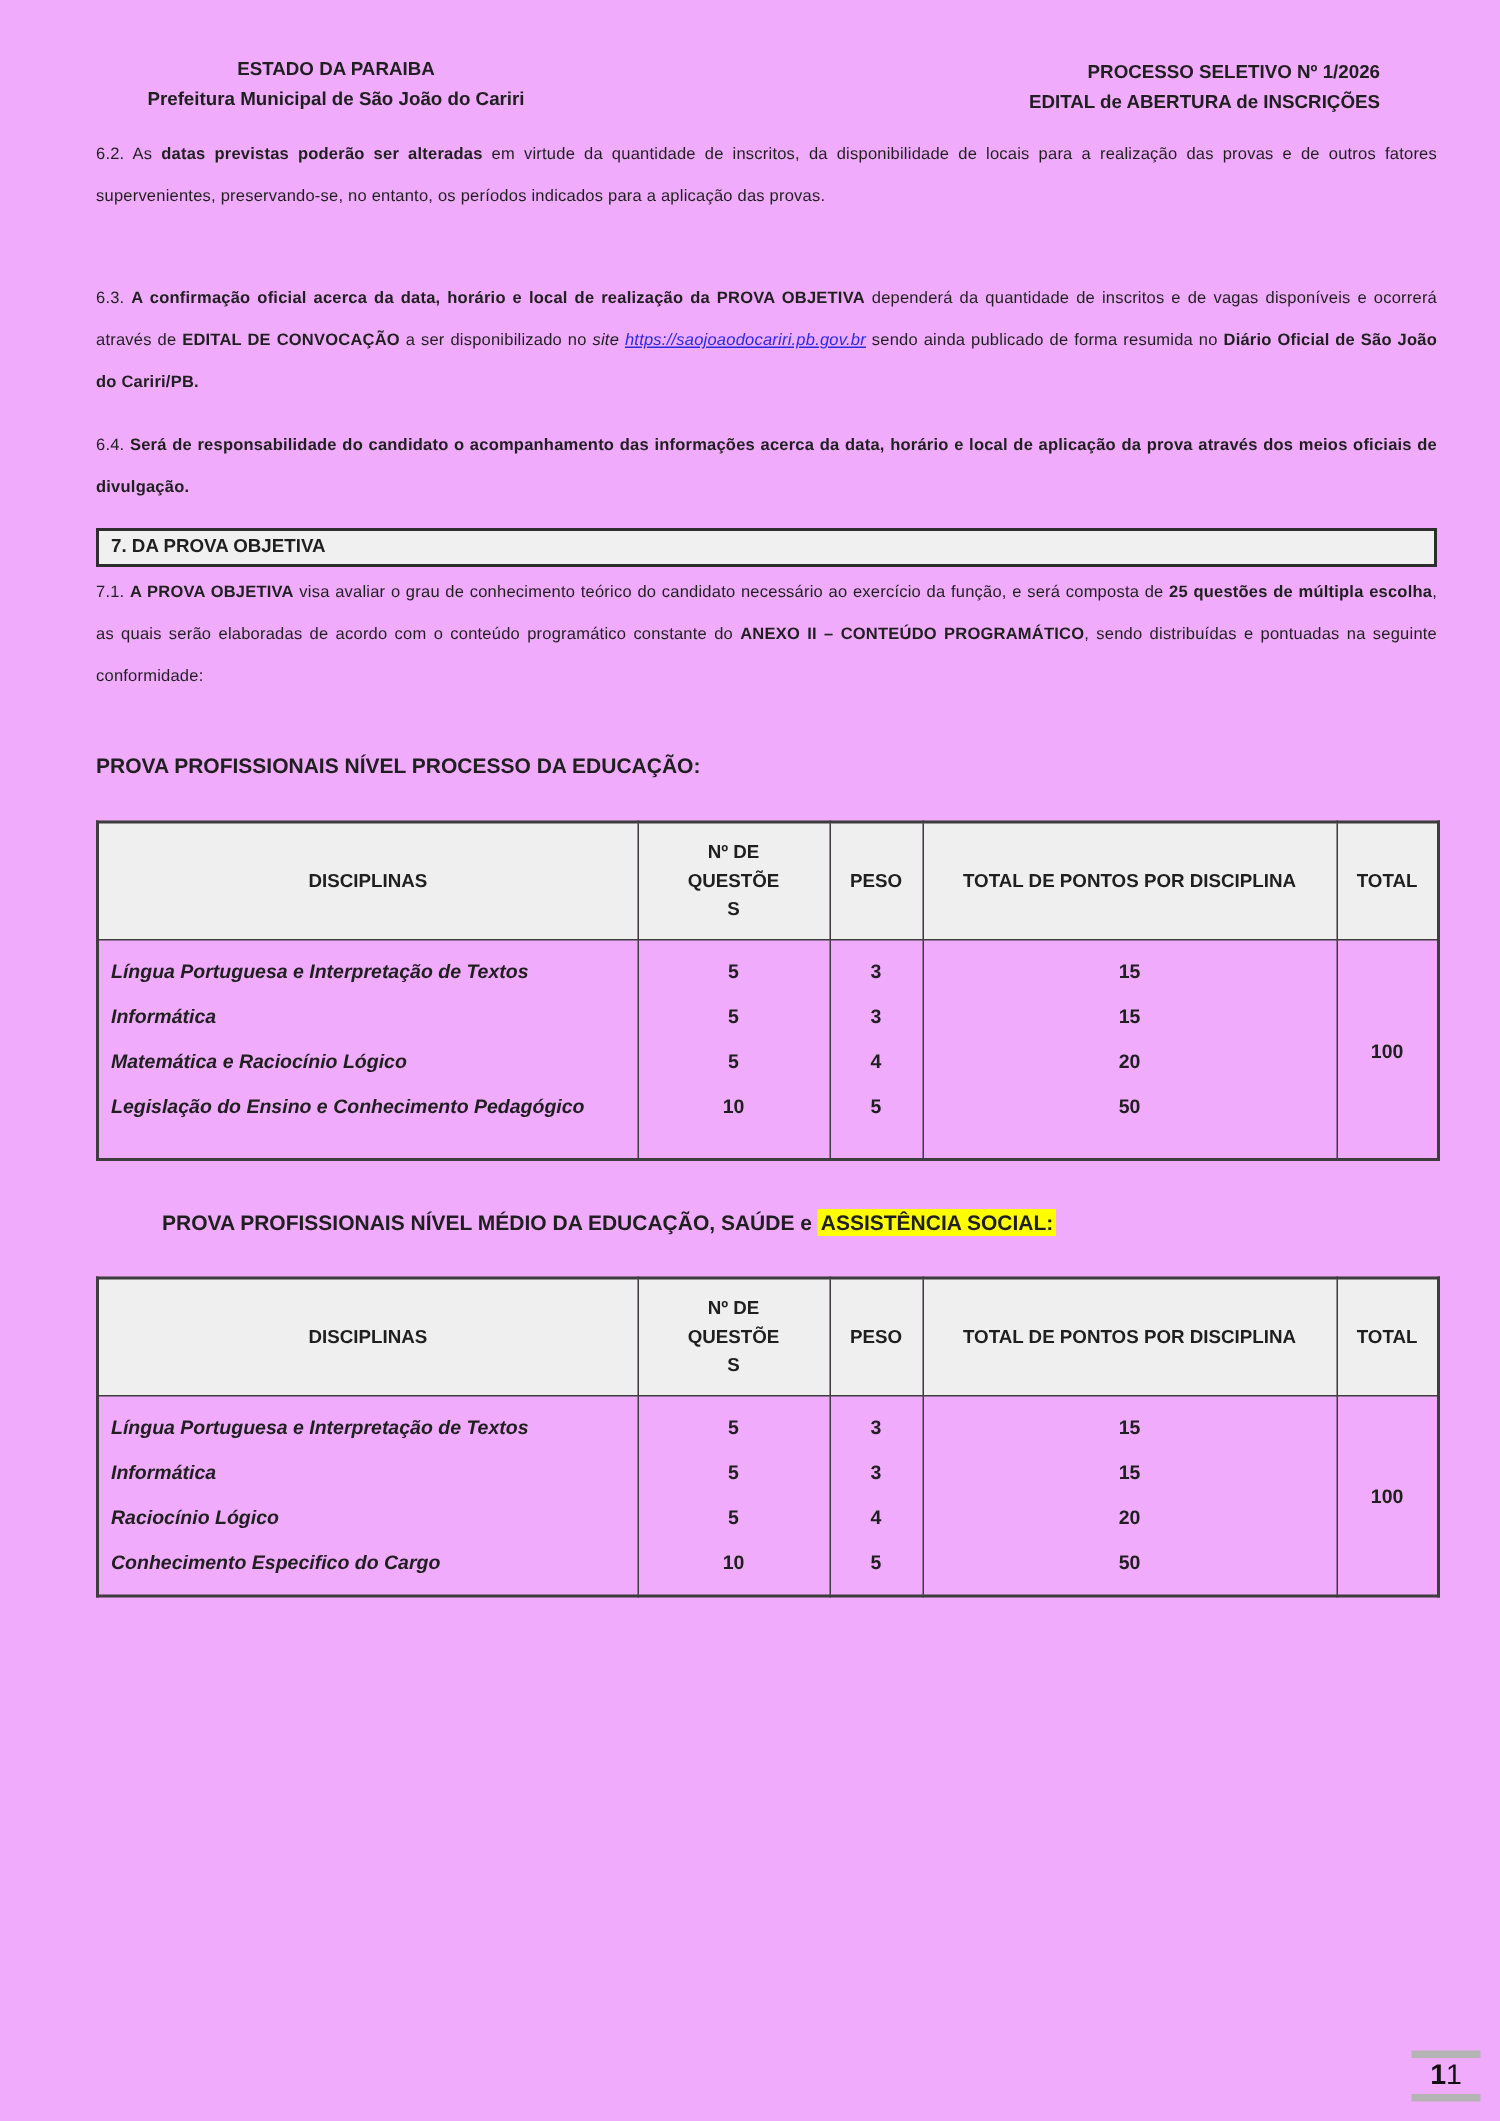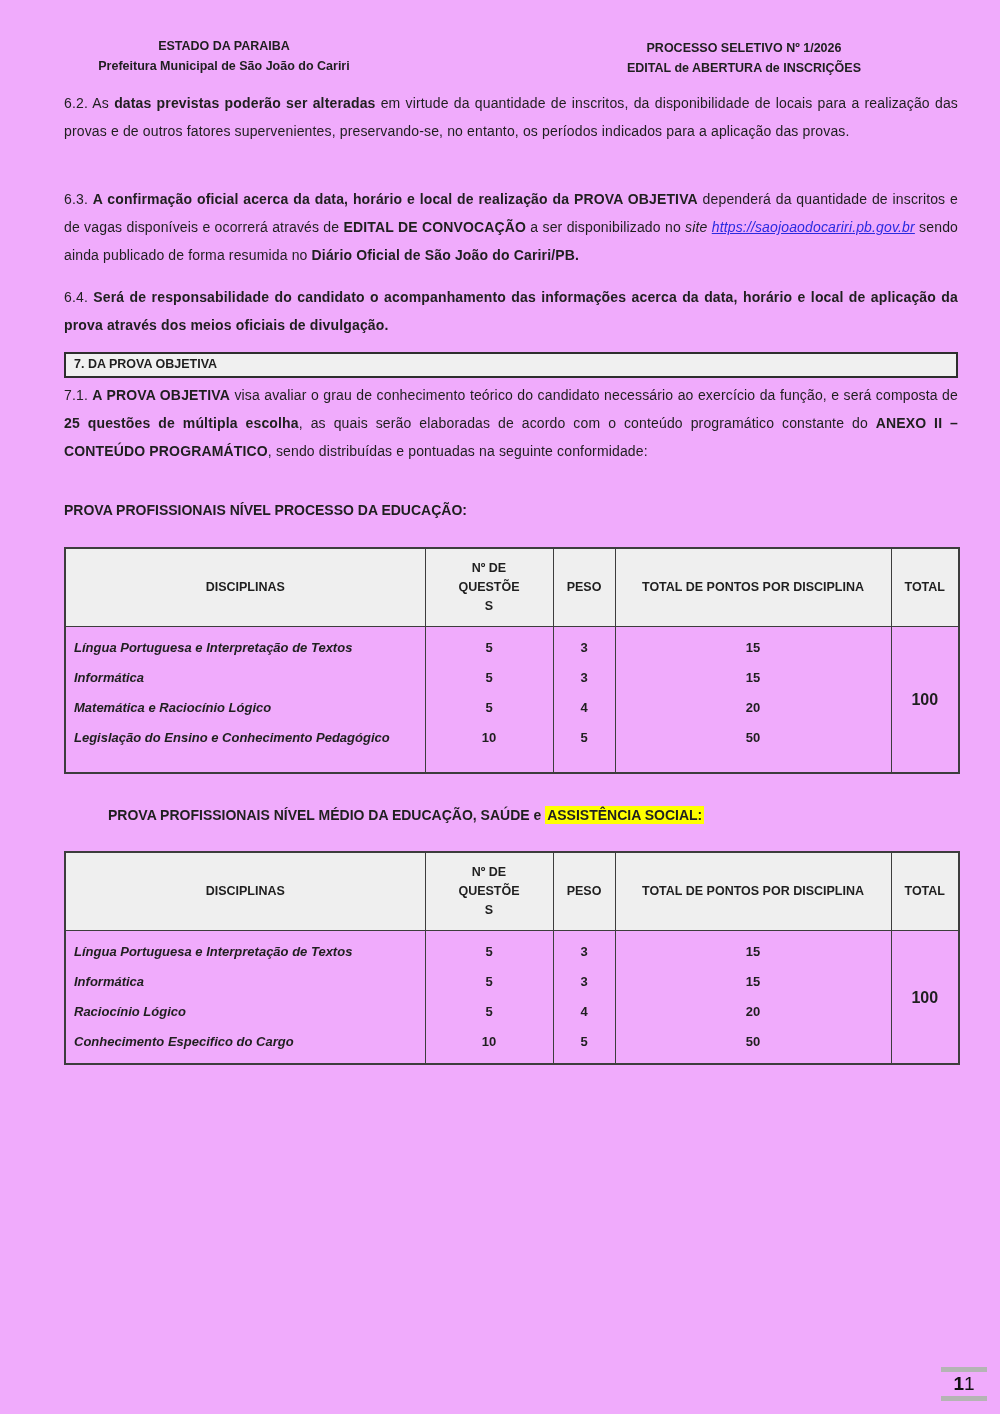--- a/index.html
+++ b/index.html
@@ -7,26 +7,26 @@
     position:relative;
     width:1000px;height:1414px;
     background:#f0abfc;
     font-family:"Liberation Sans",sans-serif;
     color:#1f1f1f;
     overflow:hidden;
   }
   
   .doc-header{position:absolute;top:36px;left:64px;width:894px;height:48px;}
   .hdr-left{position:absolute;left:0;top:0;width:320px;text-align:center;}
-  .hdr-right{position:absolute;left:530px;top:2px;width:300px;text-align:center;}
+  .hdr-right{position:absolute;left:556px;top:2px;width:300px;text-align:right;}
   .hdr-line{font-weight:700;font-size:12.5px;line-height:20px;white-space:nowrap;}
   
   .para{
     position:absolute;left:64px;width:894px;margin:0;
-    font-size:14px;line-height:28px;letter-spacing:0.15px;
+    font-size:11px;line-height:28px;letter-spacing:0.15px;
     text-align:justify;
   }
   #p62{top:89px;}
   #p63{top:185px;}
   #p64{top:283px;}
   #p71{top:381px;}
   .b{font-weight:700;}
   .i{font-style:italic;margin-top:41px;}
   .link{color:#2a2ae0;text-decoration:underline;font-style:italic;}
   
@@ -63,21 +63,21 @@
     box-sizing:border-box;
   }
   .score-table th.wrapcol{white-space:pre-line;}
   .score-table td{
     border:1.5px solid #3d3d3d;vertical-align:top;
     font-weight:700;font-size:13px;box-sizing:border-box;
     padding:10px 6px 8px 6px;
   }
   .score-table td.disc{padding-left:8px;padding-right:8px;font-style:italic;}
   .score-table td.num{text-align:center;}
-  .score-table td.total-cell{vertical-align:middle;text-align:center;font-size:16px;}
+  .score-table td.total-cell{vertical-align:middle;text-align:center;font-size:13px;}
   .t1 td{height:147px;}
   .t2 td{height:134px;}
   .tline{line-height:22px;min-height:22px;margin-bottom:8px;}
   .tline:last-child{margin-bottom:0;}
   
   .page-num{position:absolute;top:1367px;right:13px;width:46px;text-align:center;}
   .pn-bar{height:5px;background:#b4b4b4;}
   .pn-line{font-size:19px;line-height:24px;color:#111;}
   .pn-b{font-weight:700;}
   .pn-r{font-weight:400;}

